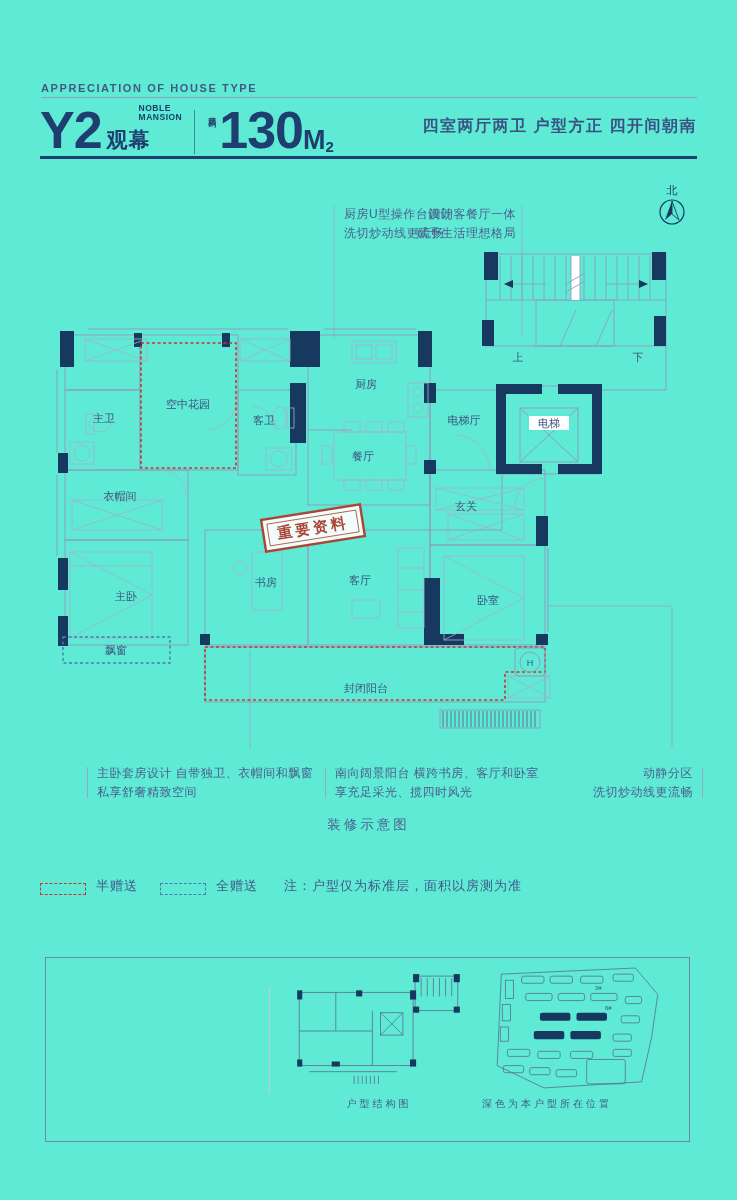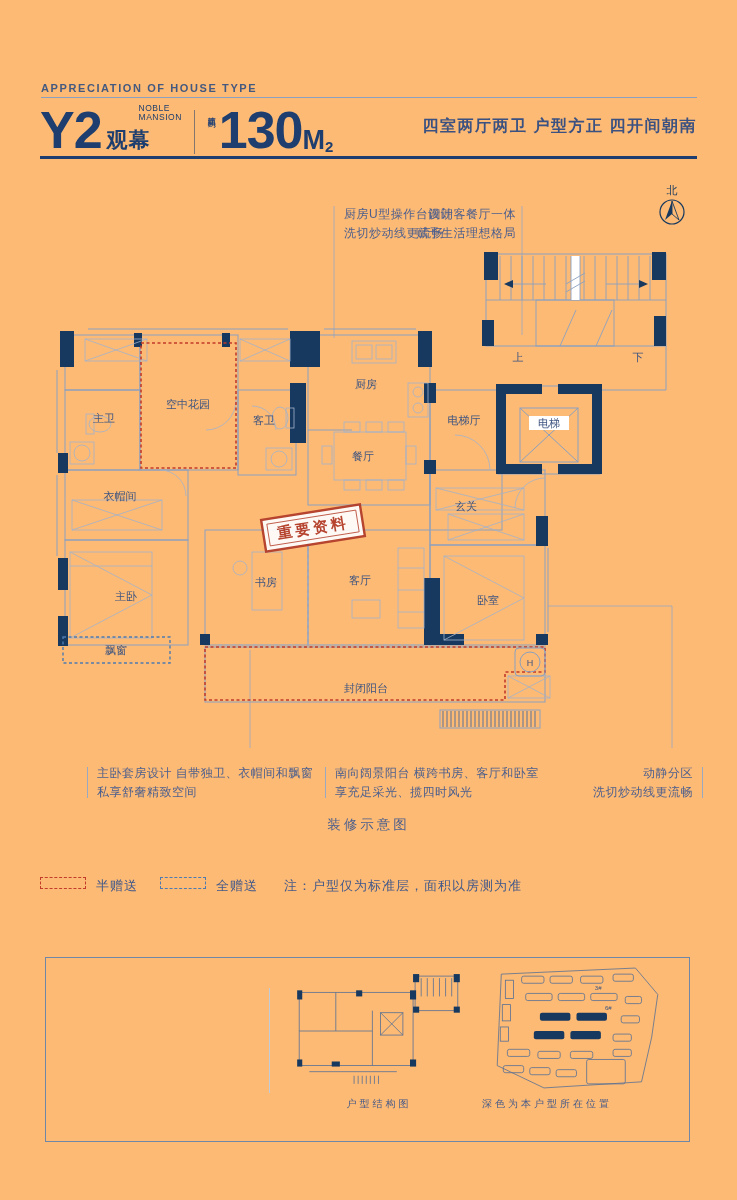--- a/index.html
+++ b/index.html
@@ -1,25 +1,25 @@
 <!DOCTYPE html>
 <html><head>
 <meta charset="utf-8">
 <style>
   html,body{margin:0;padding:0;background:#fff;}
-  .page{position:relative;width:737px;height:1200px;background:#fdba74;overflow:hidden;
+  .page{position:relative;width:737px;height:1200px;background:#5eead4;overflow:hidden;
         font-family:"Liberation Sans","DejaVu Sans",sans-serif;}
   
   .eyebrow{position:absolute;left:41px;top:82px;font-size:11px;letter-spacing:1.6px;
            color:#44597f;font-weight:bold;}
   .eyebrow-rule{position:absolute;left:41px;right:40px;top:97px;height:1px;background:#8ba0bf;}
   .title-row{position:absolute;left:40px;top:103px;display:flex;align-items:flex-end;color:#1d3e6e;}
   .type-code{font-size:52px;font-weight:bold;line-height:0.88;letter-spacing:-1px;}
   .brand{display:flex;flex-direction:column;margin-left:5px;margin-top:1px;}
-  .brand-en{font-size:8.5px;font-weight:normal;letter-spacing:0.5px;line-height:1.1;padding-left:32px;}
+  .brand-en{font-size:8.5px;font-weight:bold;letter-spacing:0.5px;line-height:1.1;padding-left:32px;}
   .brand-cn{font-size:21px;font-weight:bold;margin-top:3px;letter-spacing:1px;}
   .v-div{width:1px;height:44px;background:#1d3e6e;opacity:.55;margin:1px 10px 0 12px;}
   .area-label{writing-mode:vertical-rl;font-size:8px;letter-spacing:1px;height:44px;
               color:#2a4573;margin-right:3px;margin-top:1px;}
   .area-value{font-size:52px;font-weight:bold;line-height:0.88;letter-spacing:-1px;}
   .area-unit{font-size:27px;font-weight:bold;line-height:1;margin-top:17px;}
   .area-exp{font-size:15px;font-weight:bold;line-height:1;margin-top:10px;}
   .tagline{position:absolute;right:40px;top:116px;font-size:16px;color:#3a5181;
            letter-spacing:1.5px;font-weight:bold;}
   .thick-rule{position:absolute;left:40px;right:40px;top:156px;height:3px;background:#1d3e6e;}
@@ -29,21 +29,21 @@
   .c-kitchen{left:344px;top:205px;}
   .c-dining{left:380px;top:205px;width:136px;text-align:right;}
   .c-master{left:97px;top:764px;}
   .c-balcony{left:335px;top:764px;}
   .c-zoning{right:44px;top:764px;text-align:right;}
   .tick-left::before{content:"";position:absolute;left:-10px;top:3px;bottom:3px;width:1px;background:#9aa8c0;}
   .tick-right::after{content:"";position:absolute;right:-10px;top:3px;bottom:3px;width:1px;background:#9aa8c0;}
   .plan-caption{position:absolute;left:40px;width:657px;top:816px;text-align:center;
                 font-size:13.5px;letter-spacing:3px;color:#4b5f8d;}
   
-  .legend{position:absolute;left:40px;top:877px;display:flex;align-items:flex-start;
+  .legend{position:absolute;left:40px;top:877px;display:flex;align-items:flex-end;
           font-size:13px;color:#42598a;letter-spacing:1px;}
   .lg-box{width:46px;height:12px;box-sizing:border-box;}
   .lg-red{border:1.5px dashed #c23b2b;}
   .lg-blue{border:1.5px dashed #4d7bb0;margin-left:22px;}
   .lg-label{margin-left:10px;}
   .lg-note{margin-left:26px;}
   
   .footer-box{position:absolute;left:45px;top:957px;width:645px;height:185px;
               border:1px solid #7187a8;box-sizing:border-box;}
   .slogan{position:absolute;left:30px;top:30px;font-size:15px;color:#3f5786;

